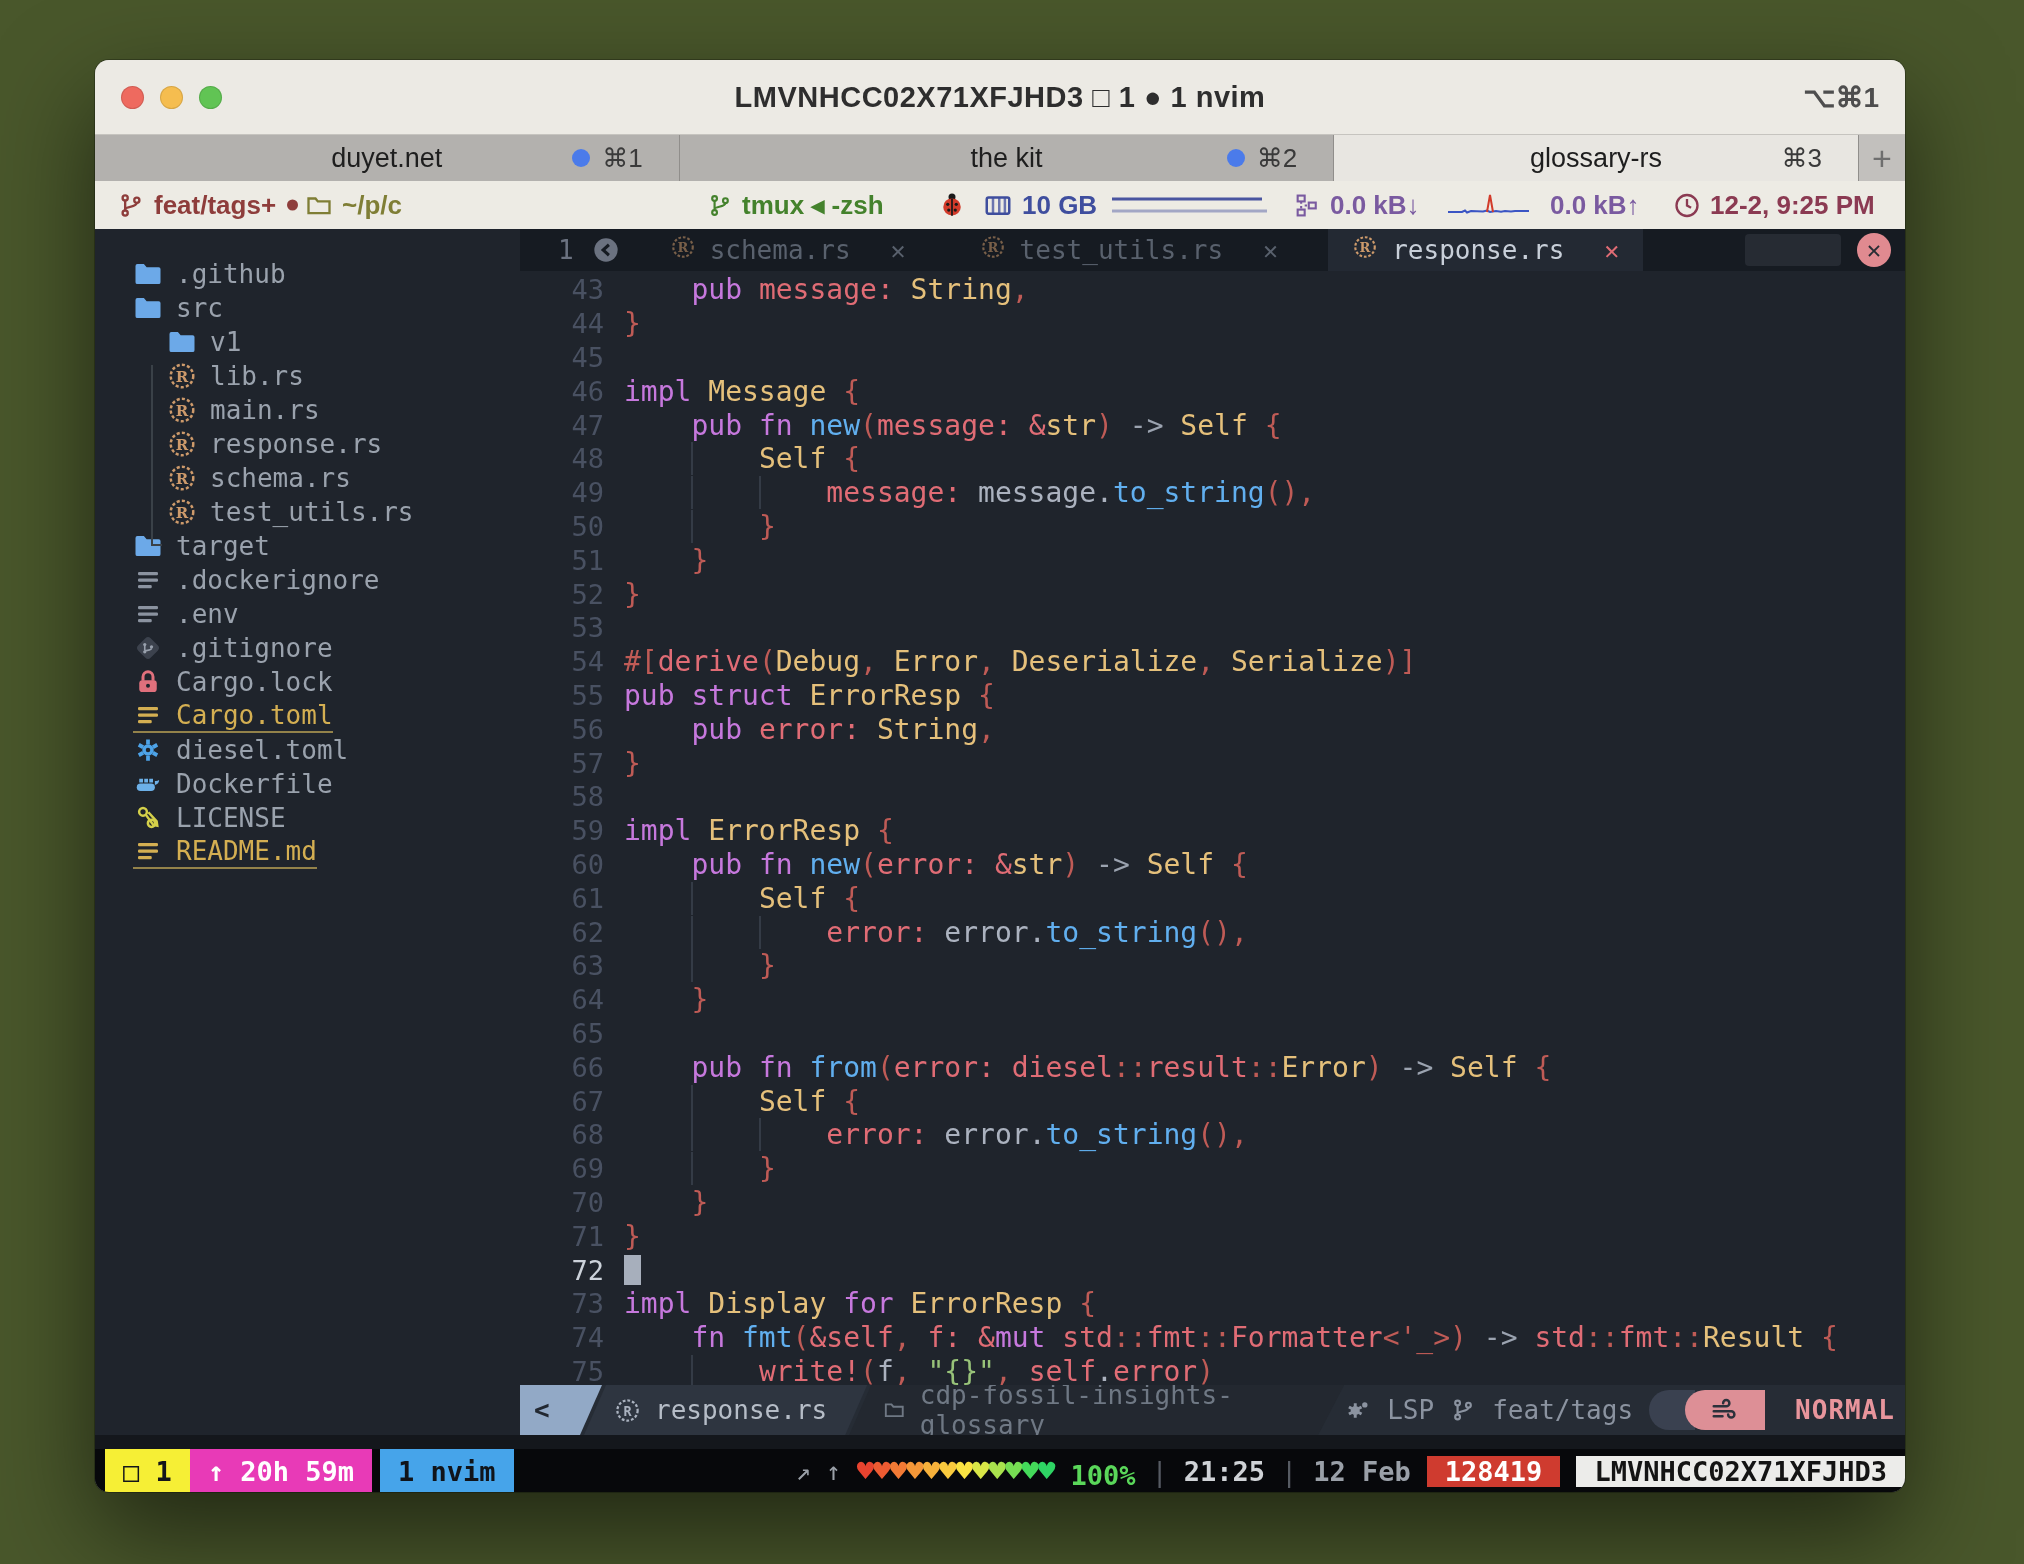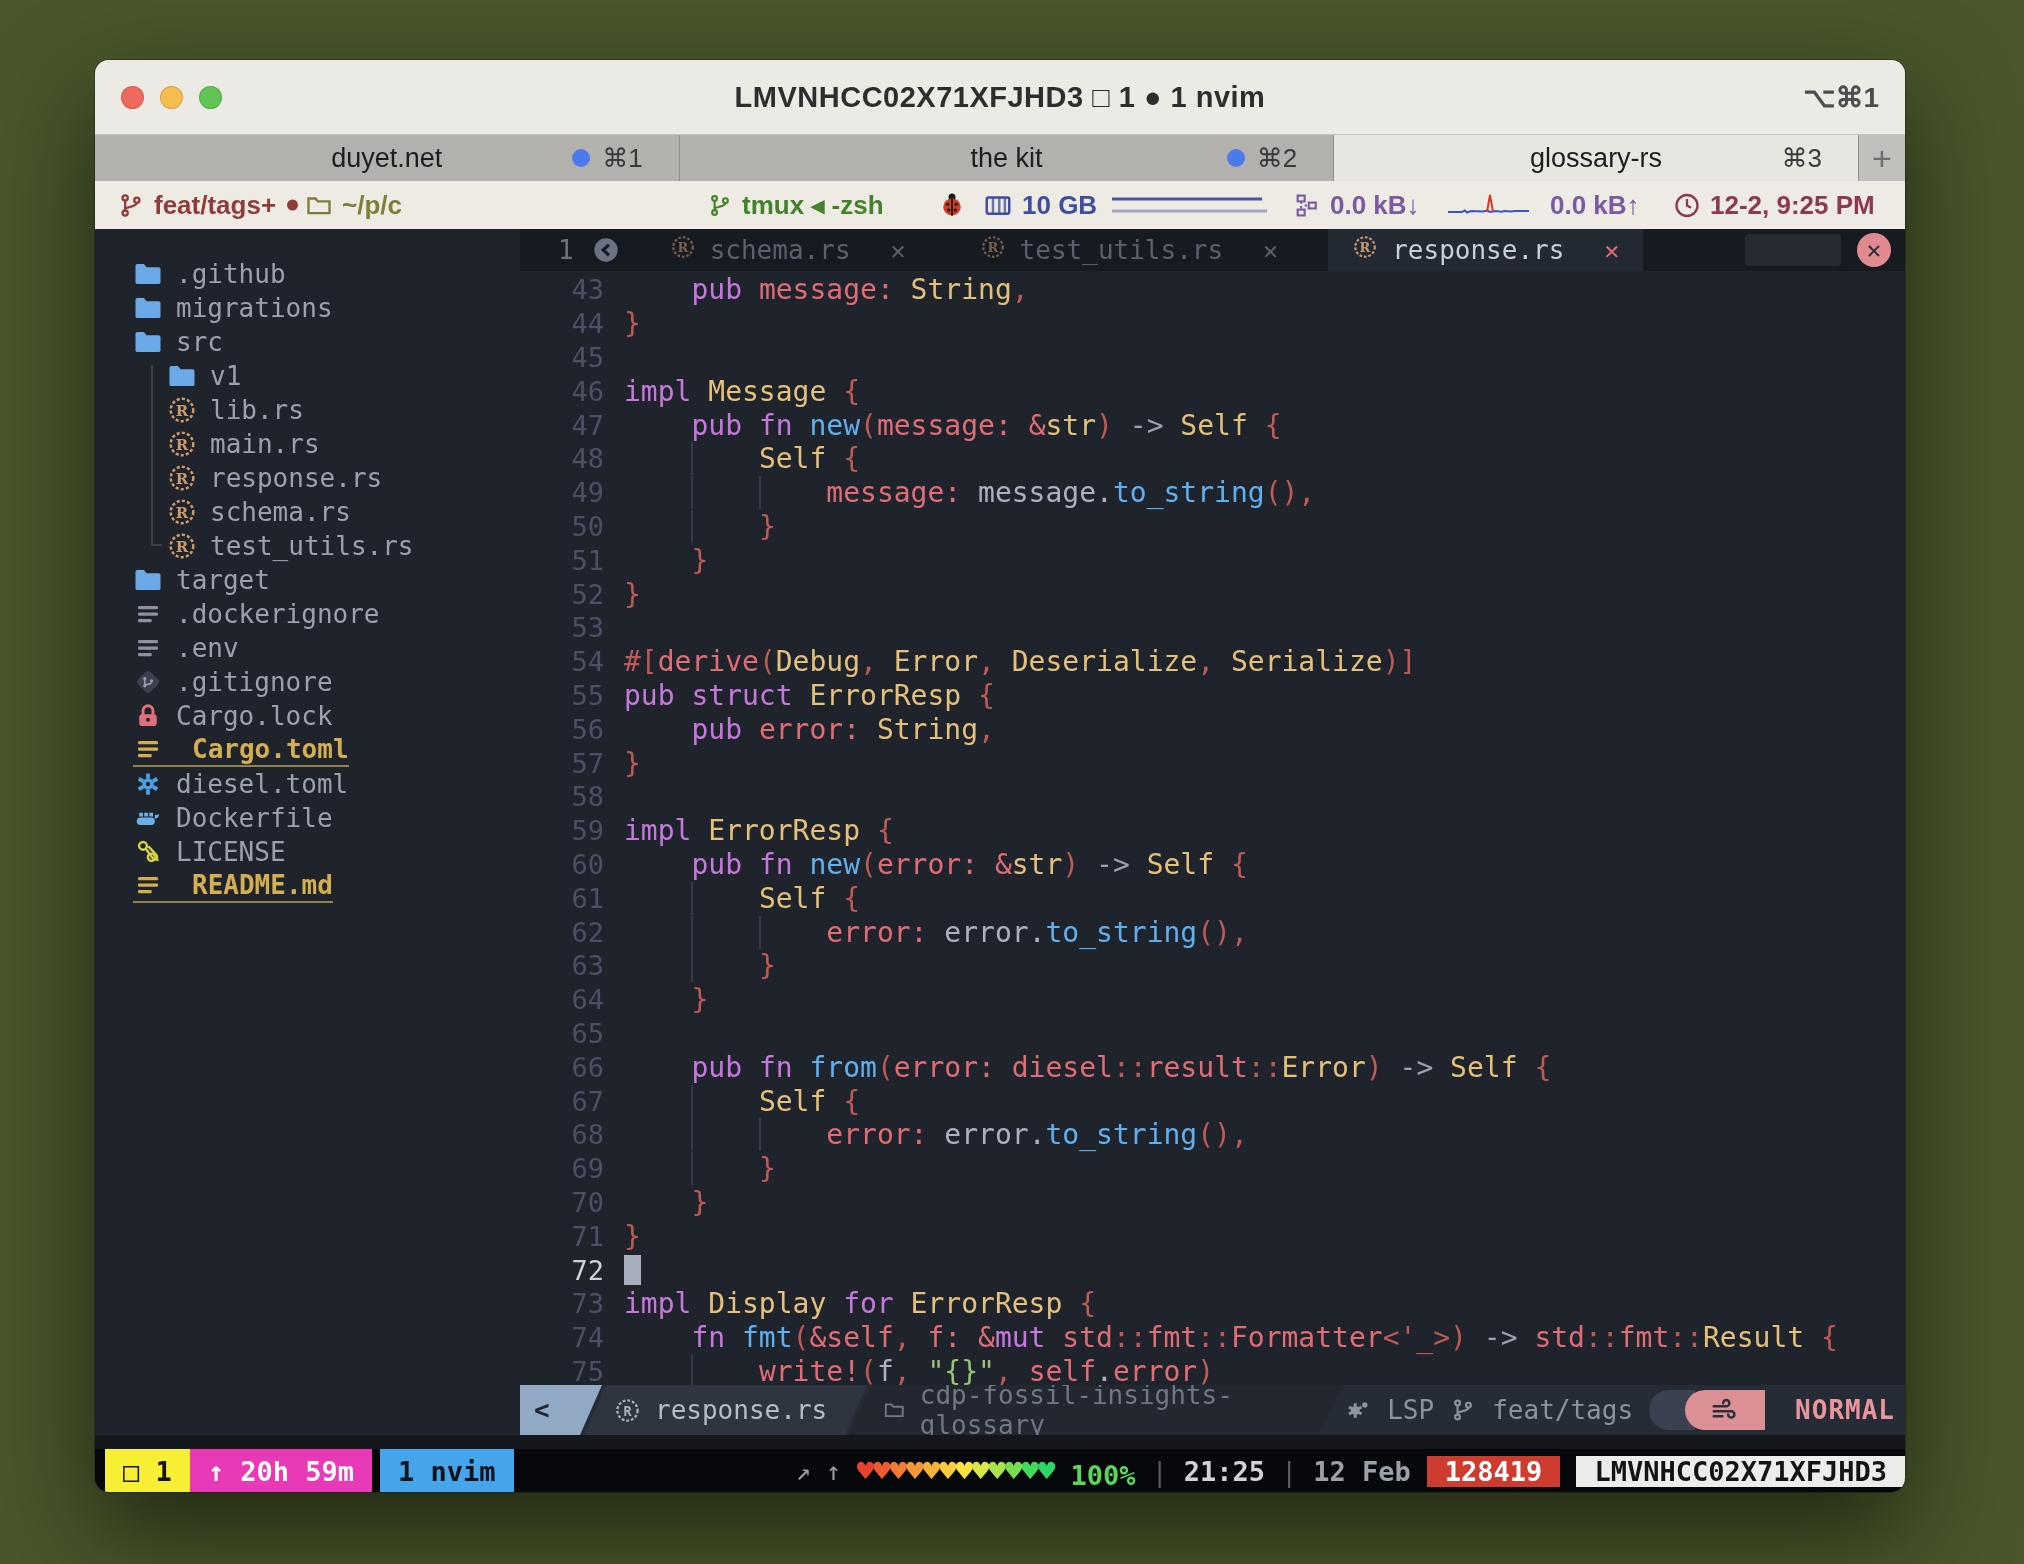--- a/index.html
+++ b/index.html
@@ -50,21 +50,21 @@
   .term{height:1264px;background:#1f242c;display:flex;flex-direction:column;font-family:"DejaVu Sans Mono",monospace;}
   .main{height:1206px;display:flex;}
   
   .tree{width:425px;flex:none;padding-top:28px;position:relative;}
   .tree::before{content:"";position:absolute;left:56px;top:136px;width:2px;height:181px;background:#3a4148;}
   .tree::after{content:"";position:absolute;left:56px;top:315px;width:11px;height:2px;background:#3a4148;}
   .trow{height:34px;display:flex;align-items:center;}
   .trow .rowline{display:flex;align-items:center;gap:13px;padding-bottom:1px;}
   .trow.mod .rowline{border-bottom:2px solid #93824a;}
   .tlabel{font-size:26px;color:#9aa2ad;}
-  .trow.mod .tlabel{color:#d4af52;font-weight:bold;margin-left:16px;}
+  .trow.mod .tlabel{color:#d4af52;font-weight:normal;}
   .ti{width:30px;height:30px;flex:none;display:flex;align-items:center;justify-content:center;}
   .ti svg{width:30px;height:30px;}
   
   .ed{flex:1;display:flex;flex-direction:column;min-width:0;}
   .bufline{height:42px;background:#161b22;display:flex;align-items:center;font-size:26px;color:#6b7280;}
   .bufcount{margin-left:38px;}
   .bufback{margin-left:18px;width:28px;height:28px;}
   .btab{display:flex;align-items:center;gap:14px;padding:0 24px;height:100%;margin-left:26px;color:#59616d;}
   .btab .bx{margin-left:26px;font-size:25px;}
   .btab svg{width:26px;height:26px;}
@@ -233,30 +233,20 @@
     <div class="main">
       <aside class="tree" id="tree">
           <div class="trow" style="padding-left: 38px;">
             <span class="rowline">
               <span class="ti">
                 <svg viewBox="0 0 24 24">
                   <path d="M2 5.5A1.5 1.5 0 0 1 3.5 4h5.2l2.2 2.5h9.6A1.5 1.5 0 0 1 22 8v10.5a1.5 1.5 0 0 1-1.5 1.5h-17A1.5 1.5 0 0 1 2 18.5z" fill="#6ca9e8"></path>
                 </svg>
               </span>
               <span class="tlabel">.github</span>
-            </span>
-          </div>
-          <div class="trow" style="padding-left: 38px;">
-            <span class="rowline">
-              <span class="ti">
-                <svg viewBox="0 0 24 24">
-                  <path d="M2 5.5A1.5 1.5 0 0 1 3.5 4h5.2l2.2 2.5h9.6A1.5 1.5 0 0 1 22 8v10.5a1.5 1.5 0 0 1-1.5 1.5h-17A1.5 1.5 0 0 1 2 18.5z" fill="#6ca9e8"></path>
-                </svg>
-              </span>
-              <span class="tlabel">migrations</span>
             </span>
           </div>
           <div class="trow" style="padding-left: 38px;">
             <span class="rowline">
               <span class="ti">
                 <svg viewBox="0 0 24 24">
                   <path d="M2 5.5A1.5 1.5 0 0 1 3.5 4h5.2l2.2 2.5h9.6A1.5 1.5 0 0 1 22 8v10.5a1.5 1.5 0 0 1-1.5 1.5h-17A1.5 1.5 0 0 1 2 18.5z" fill="#6ca9e8"></path>
                 </svg>
               </span>
               <span class="tlabel">src</span>

